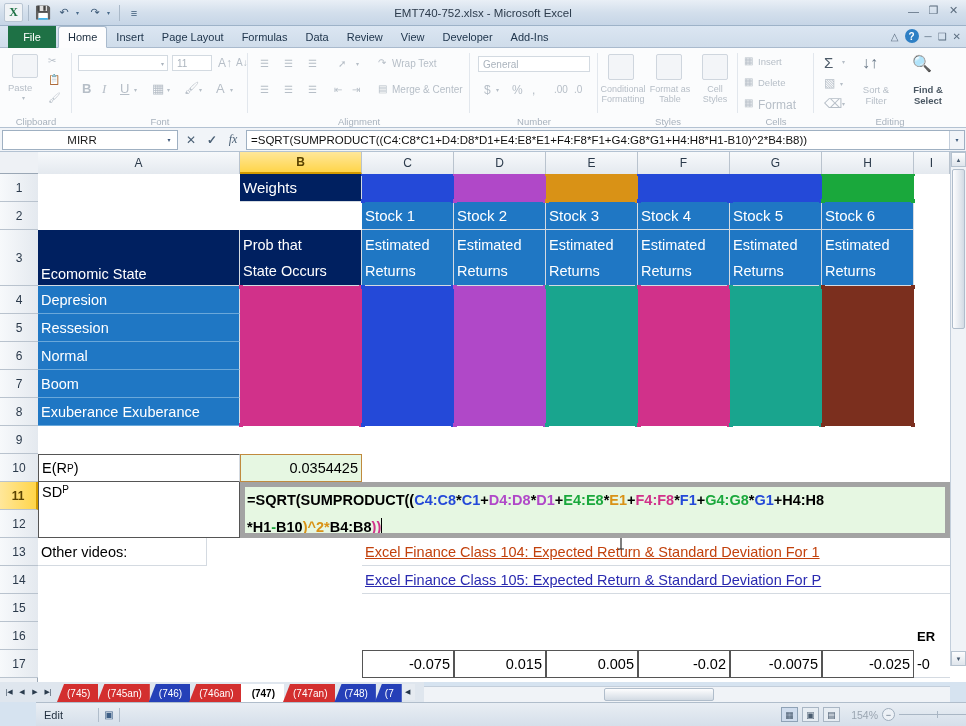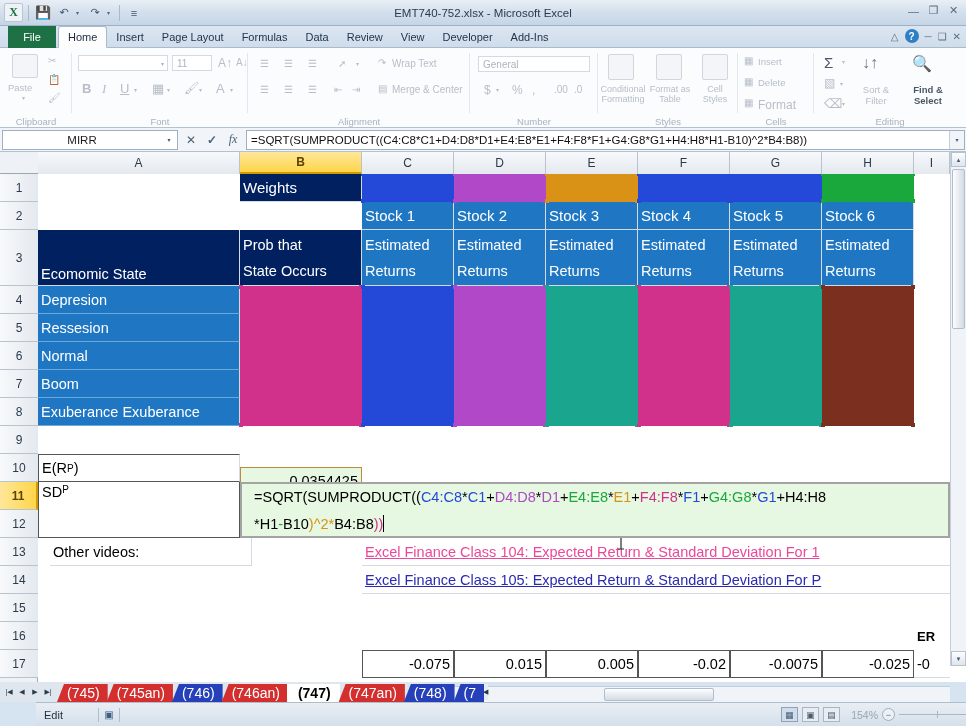--- a/index.html
+++ b/index.html
@@ -184,21 +184,21 @@
 
   
   .tabstrip { position:absolute; left:0; bottom:24px; width:424px; height:20px;
               background:#dfe6ee; display:flex; align-items:center; }
   .navbtns { display:flex; gap:1px; padding:0 3px; }
   .navb { width:12px; height:16px; display:flex; align-items:center; justify-content:center;
           font-size:7px; color:#2a3b4d; }
   .sheettabs { display:flex; align-items:flex-end; height:20px; }
   .stab {
     height:18px; display:flex; align-items:center; padding:0 8px 0 10px;
-    font-size:14px; color:#fff; position:relative; margin-right:-1px;
+    font-size:10px; color:#fff; position:relative; margin-right:-1px;
     clip-path: polygon(7px 0, 100% 0, 100% 100%, 0 100%);
   }
   .stab.red { background:#d32f2f; }
   .stab.blue { background:#2540b8; }
   .stab.active { background:#fff; color:#000; font-weight:bold; clip-path:none; border:1px solid #fff; }
   .tab-scroll-r { width:14px; height:16px; display:flex; align-items:center; justify-content:center;
                   font-size:7px; color:#253647; background:#e6ebf1; }
 
   
   .statusbar { position:absolute; left:0; bottom:0; width:966px; height:24px;
@@ -214,23 +214,23 @@
   .viewbtn.active { background:#cfdced; border-color:#8fa2b6; }
   .zoomlbl { font-size:10.5px; color:#9aa5b1; width:34px; text-align:right; }
   .zs-minus, .zs-plus { width:13px; height:13px; border-radius:50%; border:1px solid #9fadbc;
         background:#edf1f6; display:flex; align-items:center; justify-content:center;
         font-size:9px; color:#5a6b7d; }
   .zs-track { width:78px; height:1px; background:#a9b6c4; position:relative; }
   .zs-mid { position:absolute; left:38px; top:-3px; width:1px; height:7px; background:#a9b6c4; }
 
   
   .fcell {
-    position:absolute; background:#e6f7e2; border:2px solid #a3a3a3;
-    font-size:14.5px; line-height:27px; padding:0 12px;
-    color:#000; z-index:5; overflow:hidden;
+    position:absolute; background:#e6f7e2; border:5px solid #a3a3a3;
+    font-size:14.5px; line-height:27px; padding:0 2px;
+    color:#000; z-index:5; overflow:hidden;font-weight:bold;
   }
   .tk { white-space:pre; }
   .caret { display:inline-block; width:1px; height:17px; background:#000; vertical-align:-3px; }
 </style>
 </head>
 <body>
 <div id="app">
 
 <div class="titlebar">
   <div class="qat">
@@ -519,29 +519,29 @@
     <div class="cell r" style="left:508px;top:224px;width:92px;height:28px;background:#fff;">0.15</div>
     <div class="cell r" style="left:600px;top:224px;width:92px;height:28px;background:#fff;">0.2</div>
     <div class="cell r" style="left:692px;top:224px;width:92px;height:28px;background:#fff;">0.15</div>
     <div class="cell r" style="left:784px;top:224px;width:92px;height:28px;background:#fff;">0.15</div>
 
     <div class="cell" style="left:0;top:280px;width:202px;height:28px;border-top:1px solid #555;border-left:1px solid #555;border-bottom:1px solid #555;">
       <span>E(R</span>
           <sub style="font-size:10px;">P</sub>
           <span>)</span>
     </div>
-    <div class="cell r" style="left:202px;top:280px;width:122px;height:28px;background:#e6f7e2;border:1px solid #c08a3e;margin-top:13px;">0.0354425</div>
+    <div class="cell r" style="left:202px;top:280px;width:122px;height:28px;background:#e6f7e2;border:1px solid #c08a3e;">0.0354425</div>
 
     <div class="cell" style="left:0;top:308px;width:202px;height:56px;border-left:1px solid #555;border-bottom:1px solid #555;border-right:1px solid #555;align-items:flex-start;padding-top:2px;">
       <span>SD</span>
           <sub style="font-size:10px;">P</sub>
     </div>
 
-    <div class="cell" style="left:12px;top:364px;width:202px;height:28px;">Other videos:</div>
-    <div class="cell" style="left:324px;top:364px;width:588px;height:28px;color:#ec4899;text-decoration:underline;border-right:none;">Excel Finance Class 104: Expected Return &amp; Standard Deviation For 1</div>
+    <div class="cell" style="left:0;top:364px;width:169px;height:28px;">Other videos:</div>
+    <div class="cell" style="left:324px;top:364px;width:588px;height:28px;color:#c2410c;text-decoration:underline;border-right:none;">Excel Finance Class 104: Expected Return &amp; Standard Deviation For 1</div>
     <div class="cell" style="left:324px;top:392px;width:588px;height:28px;color:#2a2ab0;text-decoration:underline;border-right:none;">Excel Finance Class 105: Expected Return &amp; Standard Deviation For P</div>
 
     <div class="cell" style="left:876px;top:448px;width:36px;height:28px;font-size:13px;font-weight:bold;border-right:none;border-bottom:none;">ER</div>
 
     <div class="cell r" style="left:324px;top:476px;width:92px;height:28px;border:1px solid #555;">-0.075</div>
     <div class="cell r" style="left:416px;top:476px;width:92px;height:28px;border:1px solid #555;">0.015</div>
     <div class="cell r" style="left:508px;top:476px;width:92px;height:28px;border:1px solid #555;">0.005</div>
     <div class="cell r" style="left:600px;top:476px;width:92px;height:28px;border:1px solid #555;">-0.02</div>
     <div class="cell r" style="left:692px;top:476px;width:92px;height:28px;border:1px solid #555;">-0.0075</div>
     <div class="cell r" style="left:784px;top:476px;width:92px;height:28px;border:1px solid #555;">-0.025</div>

